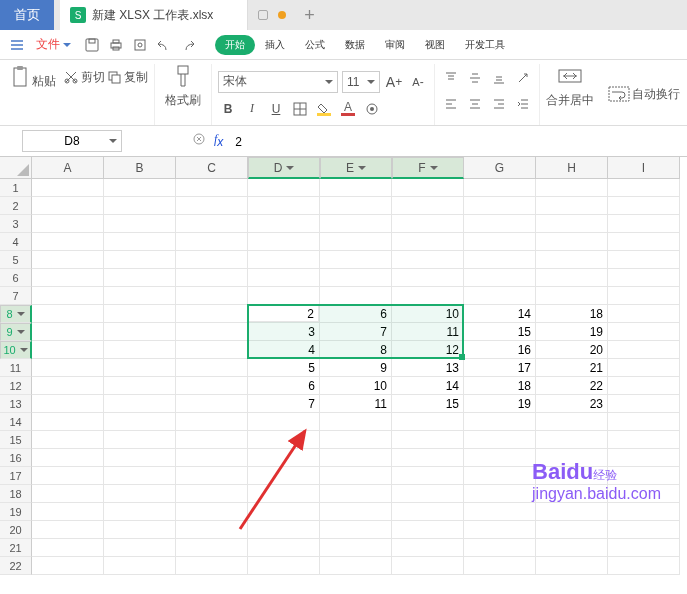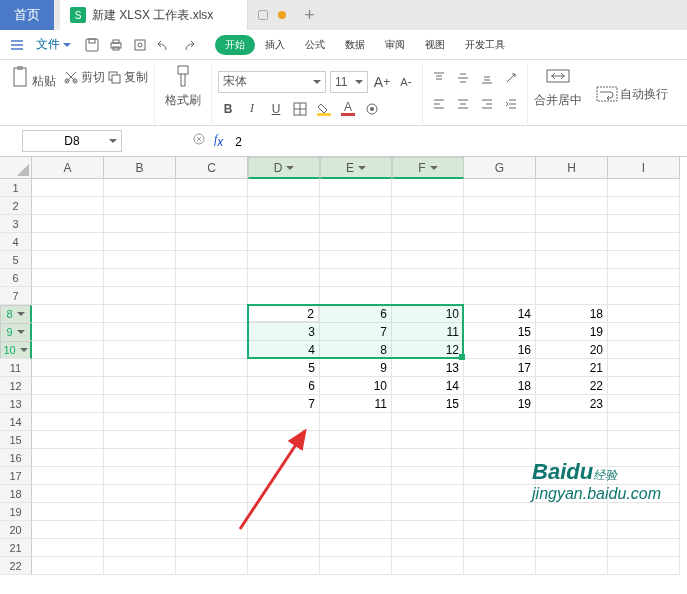--- a/index.html
+++ b/index.html
@@ -12,41 +12,41 @@
 .file-tab .ic { width: 16px; height: 16px; background: #1aad6d; color: #fff; display: flex; align-items: center; justify-content: center; font-size: 10px; margin-right: 6px; border-radius: 2px; }
 .tab-close { margin-left: 24px; color: #999; font-size: 14px; }
 .dot { width: 10px; height: 10px; border: 1px solid #aaa; border-radius: 2px; margin: 0 10px; align-self: center; }
 .dot2 { width: 8px; height: 8px; background: #f0a020; border-radius: 50%; align-self: center; margin-right: 8px; }
 .add-tab { align-self: center; color: #888; font-size: 18px; padding: 0 10px; }
 
 
 .menu-bar { height: 30px; display: flex; align-items: center; border-bottom: 1px solid #ddd; padding-left: 4px; }
 .menu-left { display: flex; align-items: center; }
 .burger { padding: 0 6px; color: #4a7ac7; }
-.btn-file { color: #0369a1; padding: 0 6px; display: flex; align-items: center; }
+.btn-file { color: #ef4444; padding: 0 6px; display: flex; align-items: center; }
 .btn-file::after { content: ""; border: 4px solid transparent; border-top-color: #4a7ac7; margin-left: 3px; margin-top: 4px; }
 .ql { display: flex; gap: 10px; padding: 0 8px; color: #666; }
 .ql span svg { display: block; }
 .menu-tabs { display: flex; margin-left: 12px; }
 .menu-tabs .mt { padding: 3px 10px; color: #333; font-size: 10px; }
 .menu-tabs .mt.active { background: #1aad6d; color: #fff; border-radius: 10px; }
 
 
 .ribbon { height: 66px; display: flex; align-items: stretch; border-bottom: 1px solid #ddd; padding: 4px 0 0 4px; }
 .group { display: flex; flex-direction: column; align-items: center; padding: 0 6px; border-right: 1px solid #eee; }
 .vgrp { display: flex; align-items: center; gap: 4px; }
 .paste-main { display: flex; flex-direction: row; align-items: flex-end; color: #555; }
 .paste-main .ic2 { width: 22px; height: 26px; display: flex; align-items: center; justify-content: center; }
 .clipb { display: flex; flex-direction: row; gap: 2px; color: #555; padding-left: 4px; font-size: 12px; }
 .clipb div { display: flex; align-items: center; gap: 3px; }
 .brush { display: flex; flex-direction: column; align-items: center; color: #555; padding: 0 4px; text-align: right; }
 .font-grp { flex-direction: column; justify-content: center; gap: 6px; display: flex; padding: 0 6px; border-right: 1px solid #eee; }
 .sel { height: 22px; border: 1px solid #ccc; padding: 0 4px; display: flex; align-items: center; justify-content: space-between; }
 .sel::after { content: ""; border: 4px solid transparent; border-top-color: #666; margin-left: 4px; margin-top: 4px; }
-.font-name { width: 108px; }
+.font-name { width: 120px; }
 .font-size { width: 38px; }
 .row { display: flex; align-items: center; gap: 4px; color: #555; }
 .icbtn { width: 20px; height: 20px; display: flex; align-items: center; justify-content: center; }
 .align-grp { display: flex; flex-direction: column; gap: 6px; padding: 4px 6px; border-right: 1px solid #eee; }
 .merge { display: flex; flex-direction: column; align-items: center; padding: 0 6px; color: #555; }
 .autowrap { display: flex; flex-direction: row; align-items: center; padding: 0 6px; color: #555; }
 
 
 .fbar-wrap { height: 30px; display: flex; align-items: center; }
 .name-box { width: 100px; height: 22px; border: 1px solid #ccc; margin-left: 22px; display: flex; align-items: center; justify-content: center; font-size: 12px; position: relative; }
@@ -65,21 +65,21 @@
 .rowhdrs { display: flex; flex-direction: column; }
 .rh { width: 32px; height: 18px; border-right: 1px solid #ccc; border-bottom: 1px solid #e5e5e5; background: #f5f5f5; display: flex; align-items: center; justify-content: center; color: #555; font-size: 11px; }
 .rh.sel { background: #d8e8d8; border-right: 2px solid #1aad6d; color: #1aad6d; }
 .cells { position: relative; flex: 1; }
 .crow { display: flex; height: 18px; }
 .cell { width: 72px; height: 18px; border-right: 1px solid #e5e5e5; border-bottom: 1px solid #e5e5e5; display: flex; align-items: center; justify-content: flex-end; padding-right: 4px; font-size: 12px; }
 .selection { position: absolute; border: 2px solid #1aad6d; background: rgba(26,173,109,0.08); pointer-events: none; }
 .selection .handle { position: absolute; width: 6px; height: 6px; background: #1aad6d; right: -3px; bottom: -3px; }
 .active-cell { position: absolute; background: #fff; pointer-events: none; border-right: 1px solid #e5e5e5; border-bottom: 1px solid #e5e5e5; display: flex; align-items: center; justify-content: flex-end; padding-right: 4px; }
 .arrow-annot { position: absolute; width: 120px; height: 120px; pointer-events: none; }
-.watermark { position: absolute; right: 26px; bottom: 72px; color: #0f766e; font-size: 14px; font-style: italic; pointer-events: none; }
+.watermark { position: absolute; right: 26px; bottom: 72px; color: #8b5cf6; font-size: 14px; pointer-events: none; }
 .watermark .big { font-size: 22px; font-weight: 600; }
 
 svg { display: block; }
 </style>
 </head>
 <body>
 
 <div class="title-bar">
   <div class="home-tab">首页</div>
   <div class="file-tab">

